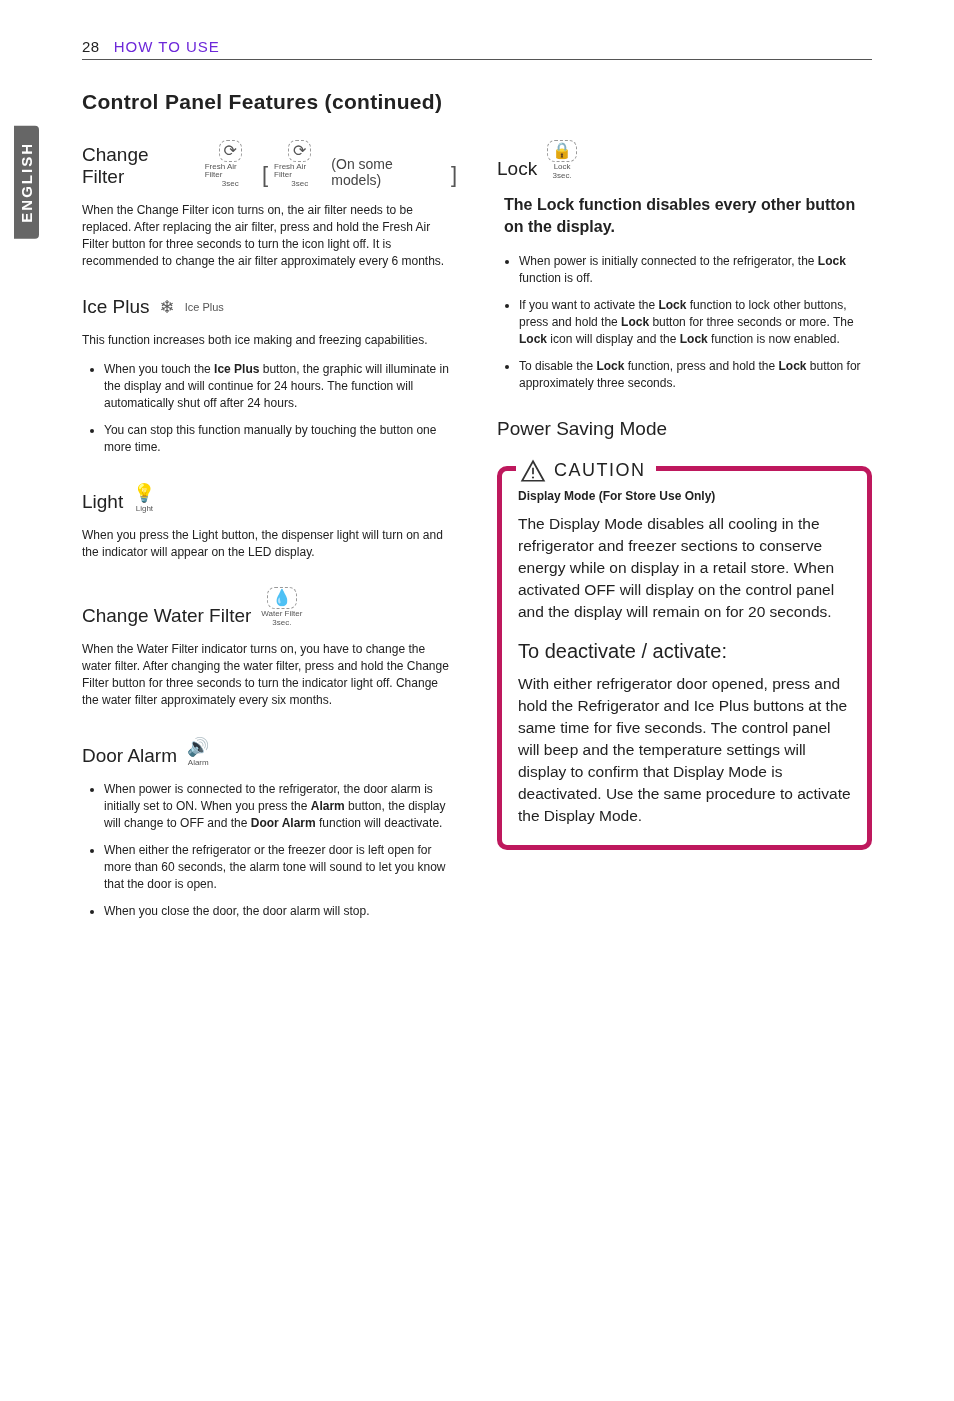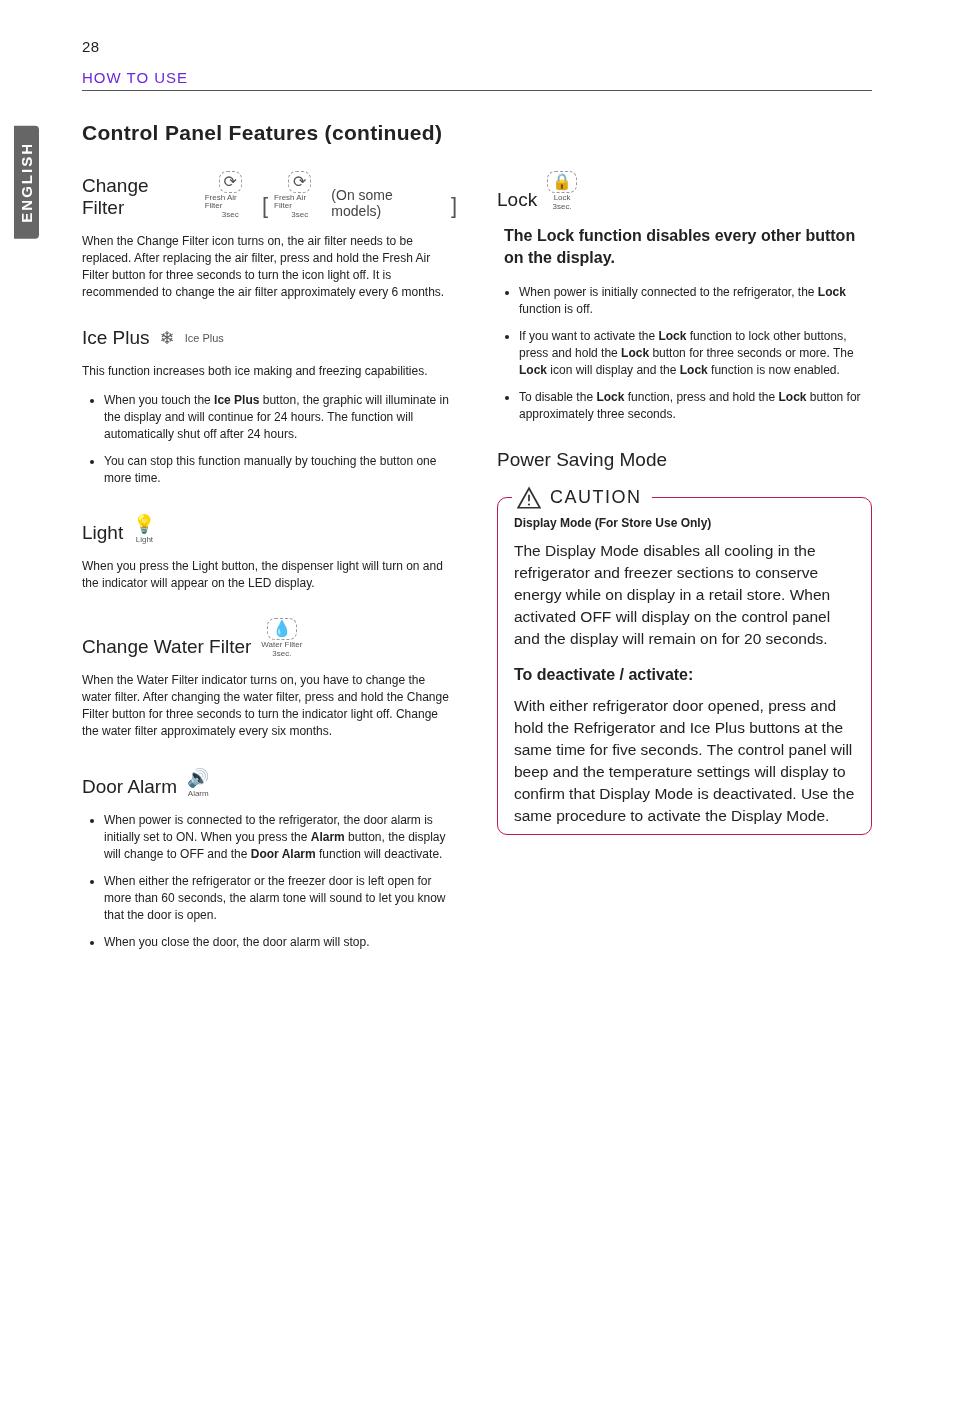--- a/index.html
+++ b/index.html
@@ -16,21 +16,20 @@
   }
   .header-line {
     display: flex;
     align-items: baseline;
     gap: 14px;
     border-bottom: 1px solid #555;
     padding-bottom: 4px;
     margin-bottom: 30px;
     font-size: 15px;
     letter-spacing: 0.5px;
-    flex-direction: column;
   }
   .page-num { font-weight: 400; }
   .section-name { color: #6d28d9; letter-spacing: 1px; }
   .side-tab {
     position: absolute;
     left: 14px;
     top: 126px;
     background: #666;
     color: #fff;
     writing-mode: vertical-rl;
@@ -99,23 +98,23 @@
     margin-top: 6px;
   }
   .lock-intro {
     font-weight: bold;
     font-size: 16px;
     line-height: 1.4;
     margin-bottom: 14px;
     margin-left: 7px;
   }
   .caution-box {
-    border: 1px solid #be185d;
+    border: 5px solid #be185d;
     border-radius: 10px;
-    padding: 14px 16px 7px 16px;
+    padding: 14px 16px 18px 16px;
     margin-top: 18px;
     position: relative;
     font-size: 15.5px;
     line-height: 1.42;
   }
   .caution-head {
     position: absolute;
     top: -13px;
     left: 14px;
     background: #fff;
@@ -133,22 +132,22 @@
     justify-content: center;
   }
   .caution-tri svg { width: 26px; height: 26px; }
   .caution-sub {
     font-weight: bold;
     font-size: 12px;
     margin-top: 3px;
     margin-bottom: 8px;
   }
   .caution-sub2 {
-    font-weight: bold;
-    font-size: 16px;
+    font-weight: normal;
+    font-size: 20px;
     margin-top: 14px;
     margin-bottom: 8px;
   }
   .mini-icon-row {
     display: inline-flex;
     align-items: flex-end;
     gap: 6px;
   }
   .bracket { font-size: 22px; color:#555;}
   .plain-icon {

